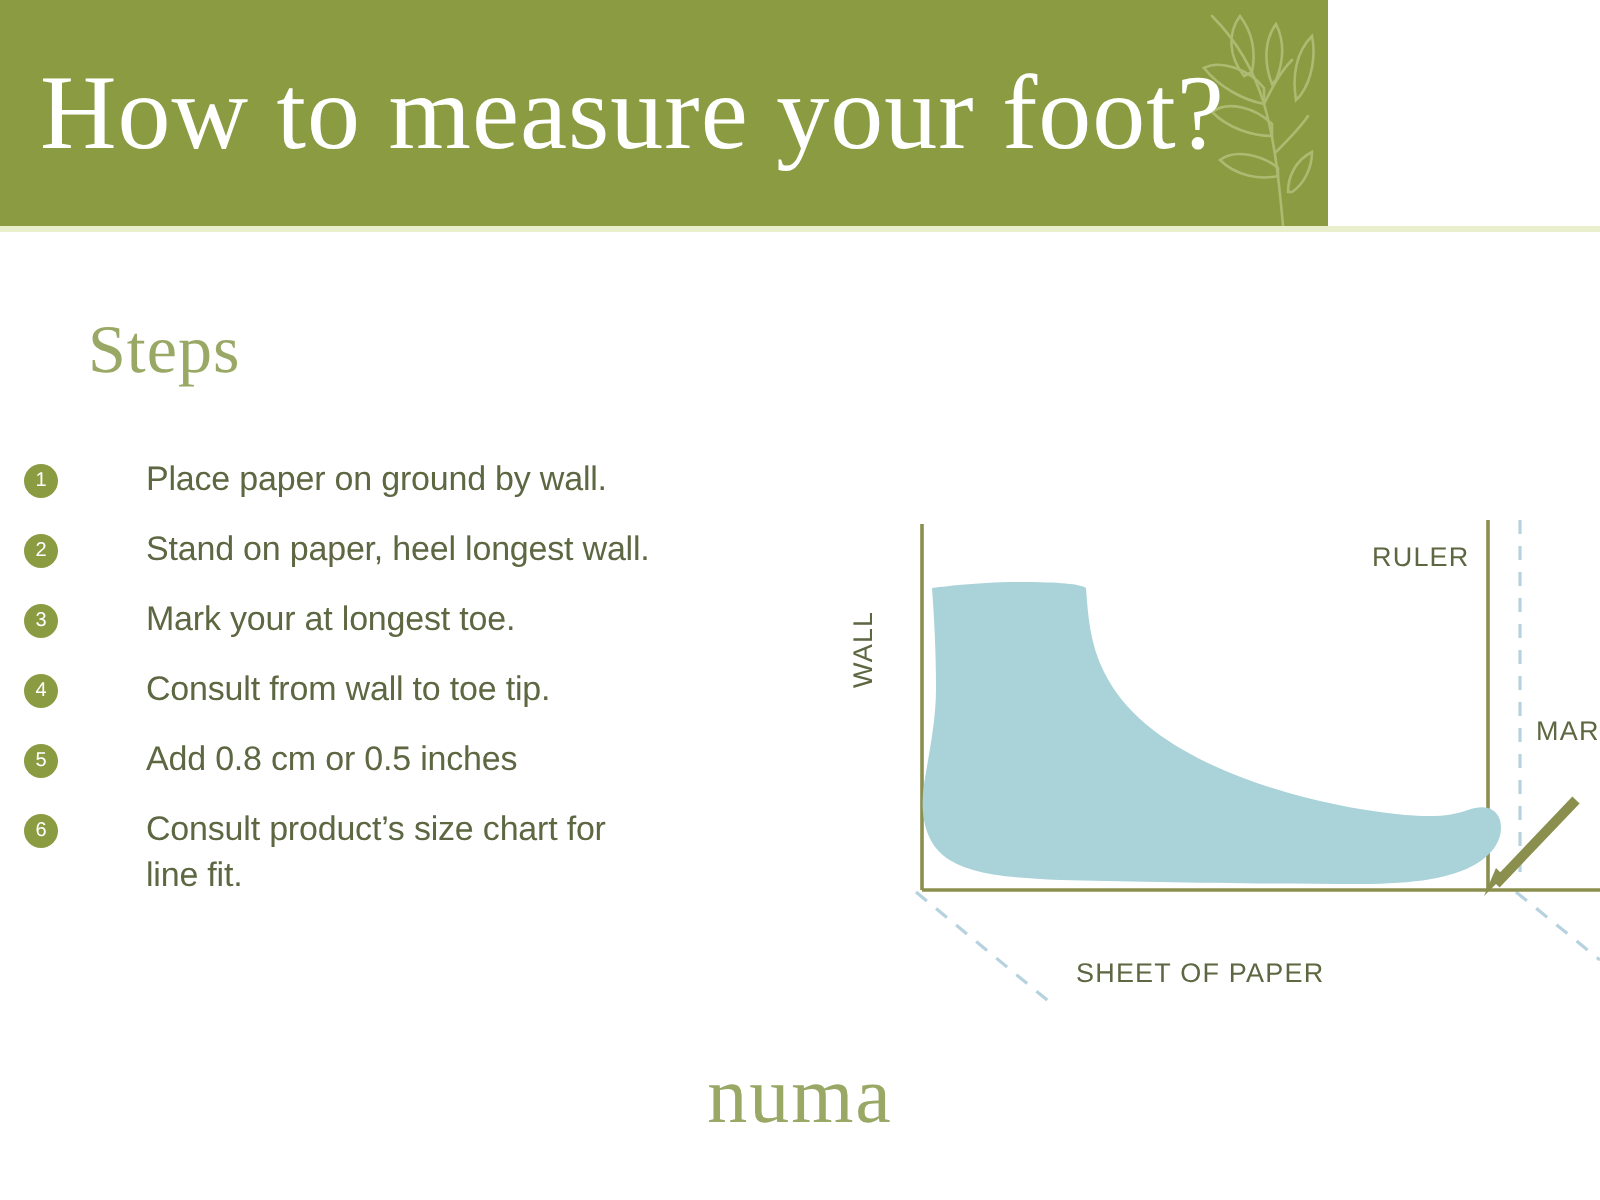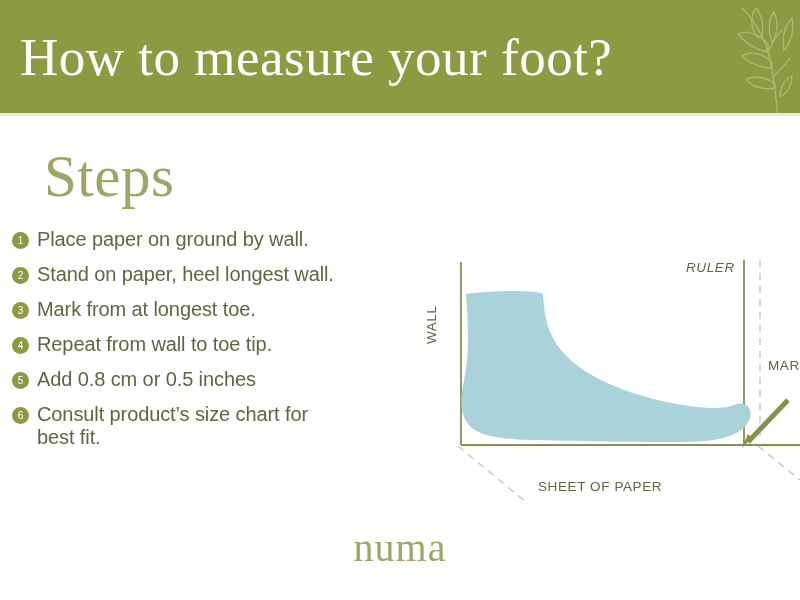--- a/index.html
+++ b/index.html
@@ -21,21 +21,21 @@
     height: 600px;
     background: #ffffff;
     overflow: hidden;
   }
 
   
   .header-band {
     position: absolute;
     left: 0;
     top: 0;
-    width: 800px;
+    width: 664px;
     height: 113px;
     background: #8b9b41;
     overflow: hidden;
   }
   .header-underline {
     position: absolute;
     left: 0;
     top: 113px;
     width: 800px;
     height: 3px;
@@ -61,21 +61,21 @@
     height: 118px;
     opacity: 0.55;
   }
 
   
   .steps-title {
     position: absolute;
     left: 44px;
     top: 150px;
     font-family: "Liberation Serif", serif;
-    font-size: 59px;
+    font-size: 34px;
     line-height: 52px;
     color: #9aa866;
     font-weight: 400;
     letter-spacing: 0.5px;
   }
 
   .steps-list {
     position: absolute;
     left: 12px;
     top: 228px;
@@ -97,24 +97,25 @@
     line-height: 17px;
     text-align: center;
     font-family: "Liberation Sans", sans-serif;
     margin-top: 4px;
     margin-right: 8px;
     letter-spacing: 0;
   }
   .step-text {
     flex: 1 1 auto;
     font-family: "Liberation Sans", sans-serif;
-    font-size: 20px;
+    font-size: 17px;
     line-height: 23px;
     color: #5d6742;
     letter-spacing: -0.1px;
+    margin-left: 36px;
   }
   .step-text .line2 {
     display: block;
   }
 
   
   .diagram {
     position: absolute;
     left: 430px;
     top: 252px;
@@ -136,22 +137,21 @@
     transform: rotate(-90deg);
     transform-origin: left top;
   }
   .label-sheet {
     left: 108px;
     top: 203px;
     margin-top: 24px;
   }
   .label-ruler {
     left: 256px;
-    top: 8px;
-    font-style: italic;
+    top: 19px;
   }
   .label-mark {
     left: 338px;
     top: 106px;
   }
 
   
   .logo-wrap {
     position: absolute;
     left: 0;
@@ -214,43 +214,43 @@
     <div class="step-row">
       <div class="step-badge">2</div>
       <div class="step-text">
         <span>Stand on paper, heel longest wall.</span>
       </div>
     </div>
 
     <div class="step-row">
       <div class="step-badge">3</div>
       <div class="step-text">
-        <span>Mark from at longest toe.</span>
+        <span>Mark your at longest toe.</span>
       </div>
     </div>
 
     <div class="step-row">
       <div class="step-badge">4</div>
       <div class="step-text">
-        <span>Repeat from wall to toe tip.</span>
+        <span>Consult from wall to toe tip.</span>
       </div>
     </div>
 
     <div class="step-row">
       <div class="step-badge">5</div>
       <div class="step-text">
         <span>Add 0.8 cm or 0.5 inches</span>
       </div>
     </div>
 
     <div class="step-row">
       <div class="step-badge">6</div>
       <div class="step-text">
         <span>Consult product’s size chart for</span>
-        <span class="line2">best fit.</span>
+        <span class="line2">line fit.</span>
       </div>
     </div>
 
   </div>
 
   <div class="diagram">
 
     <svg width="370" height="250" viewBox="0 0 370 250">
 
       <g stroke="#b6d2de" stroke-width="1.6" stroke-dasharray="7 6">

